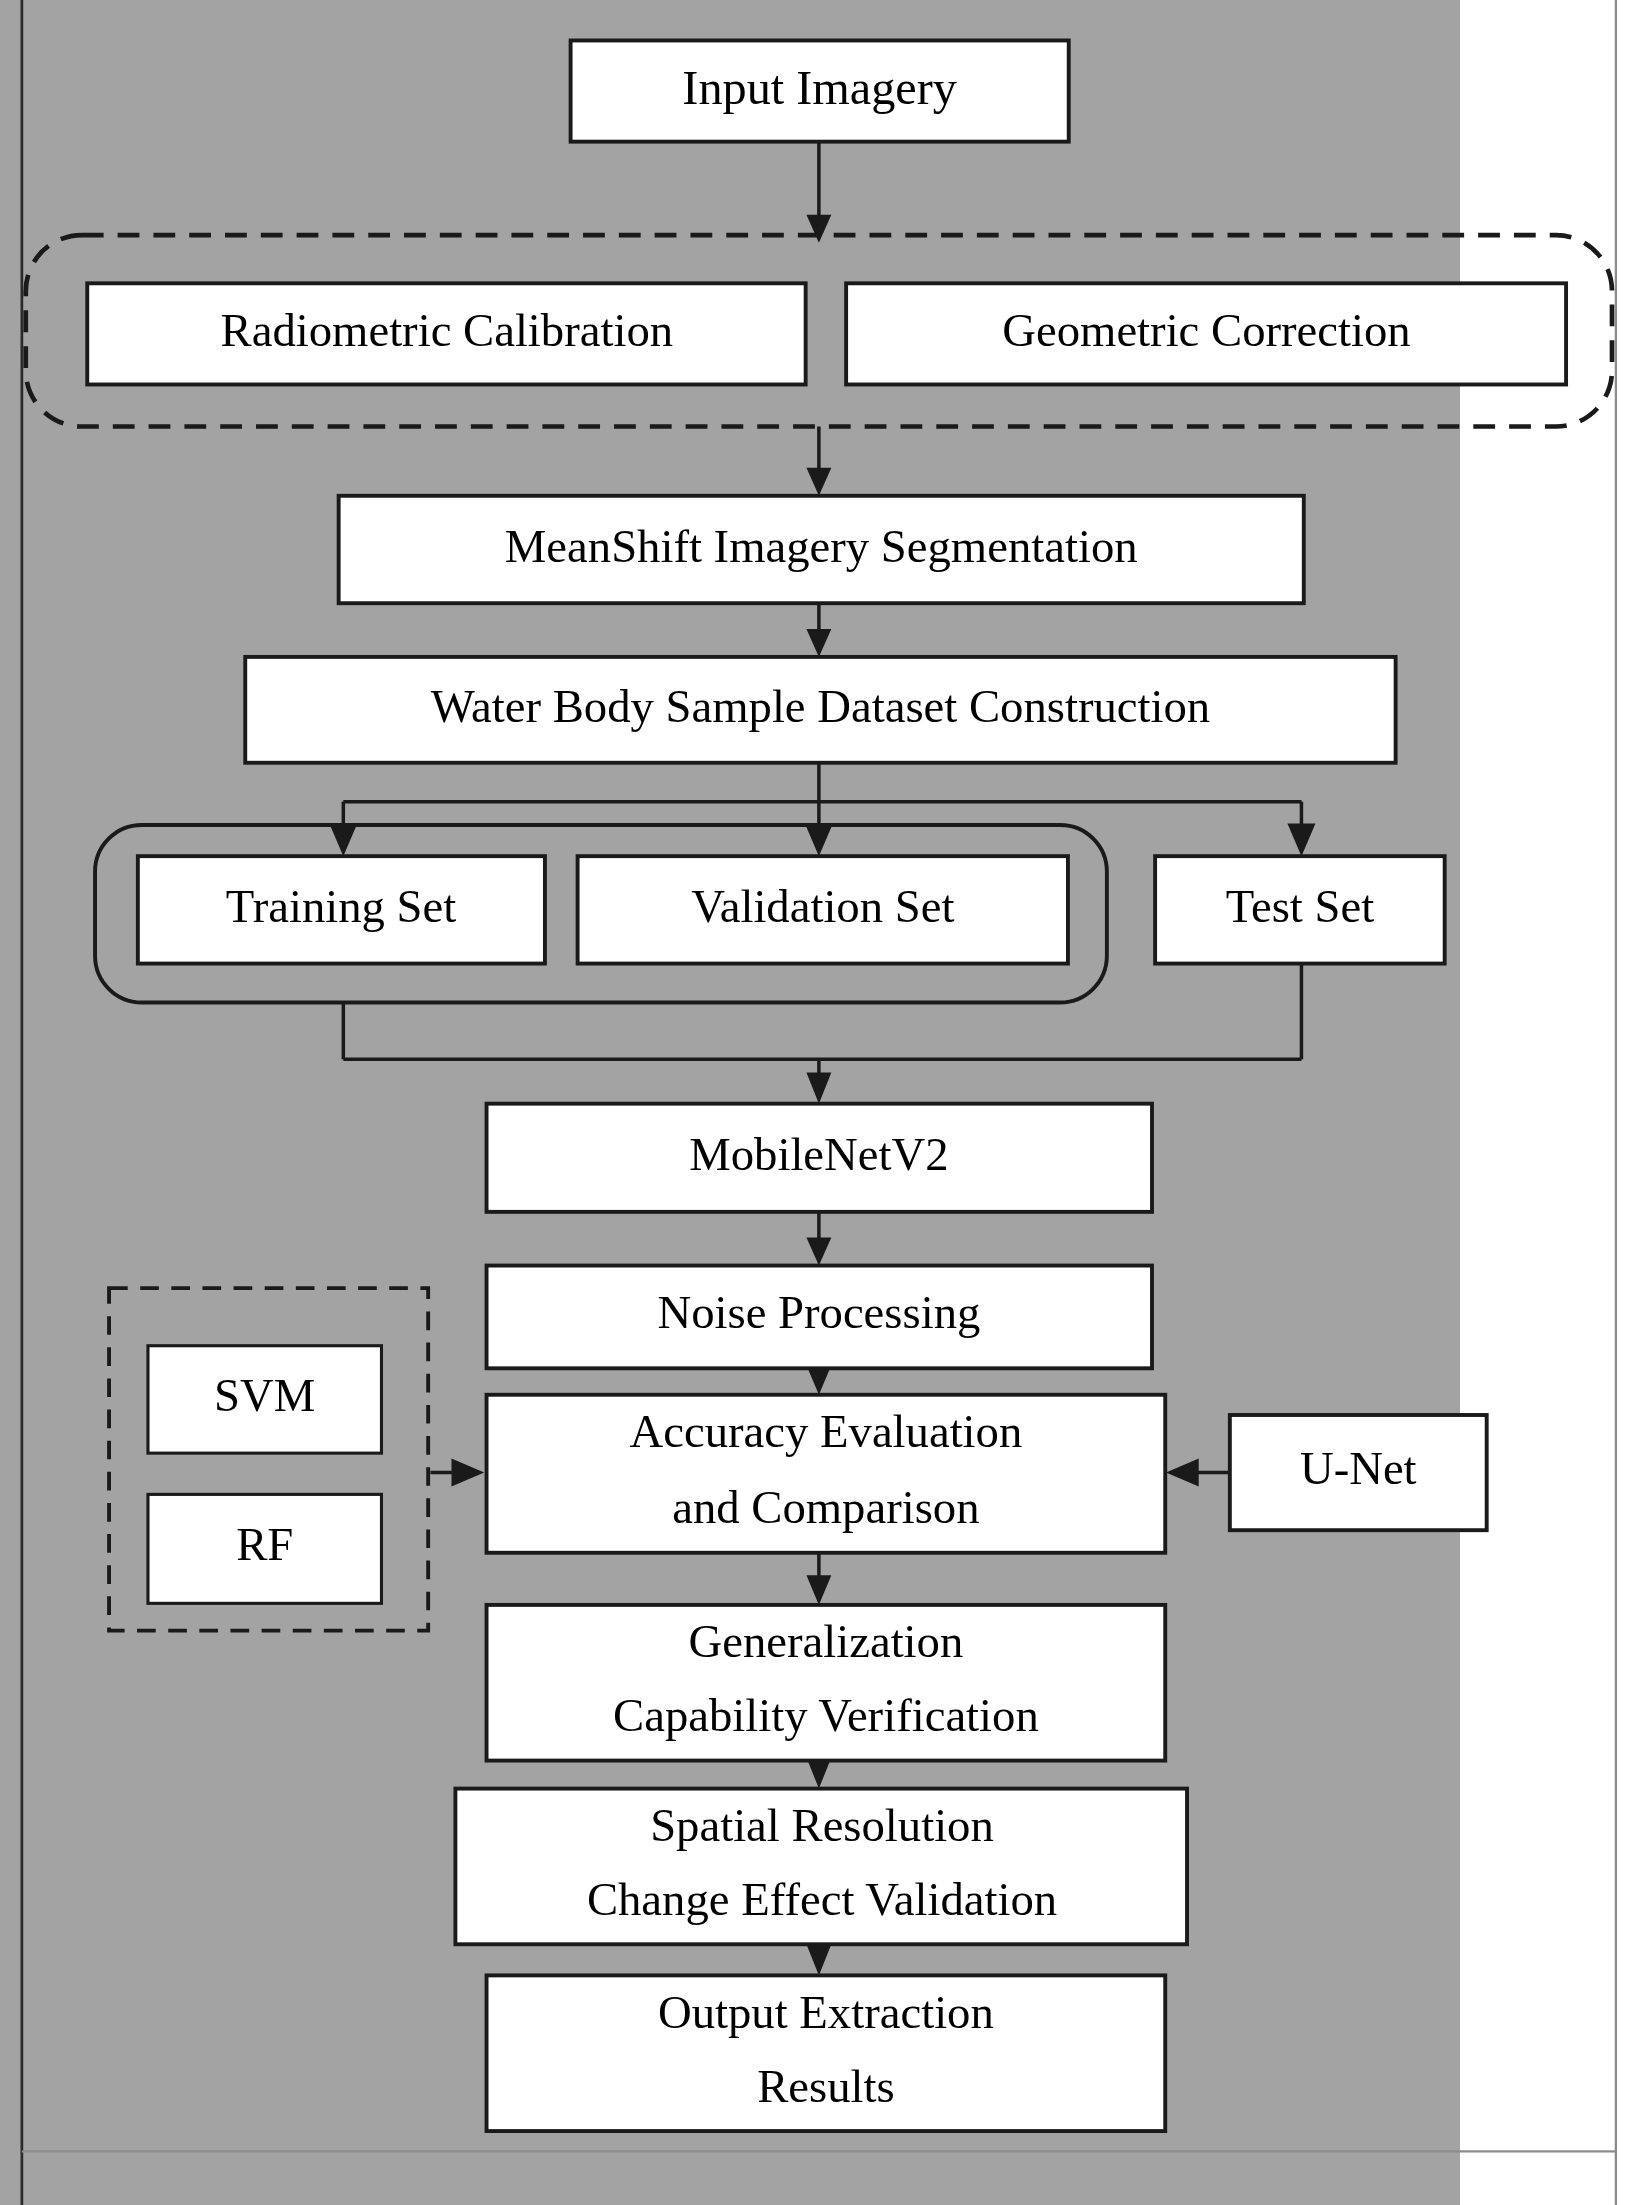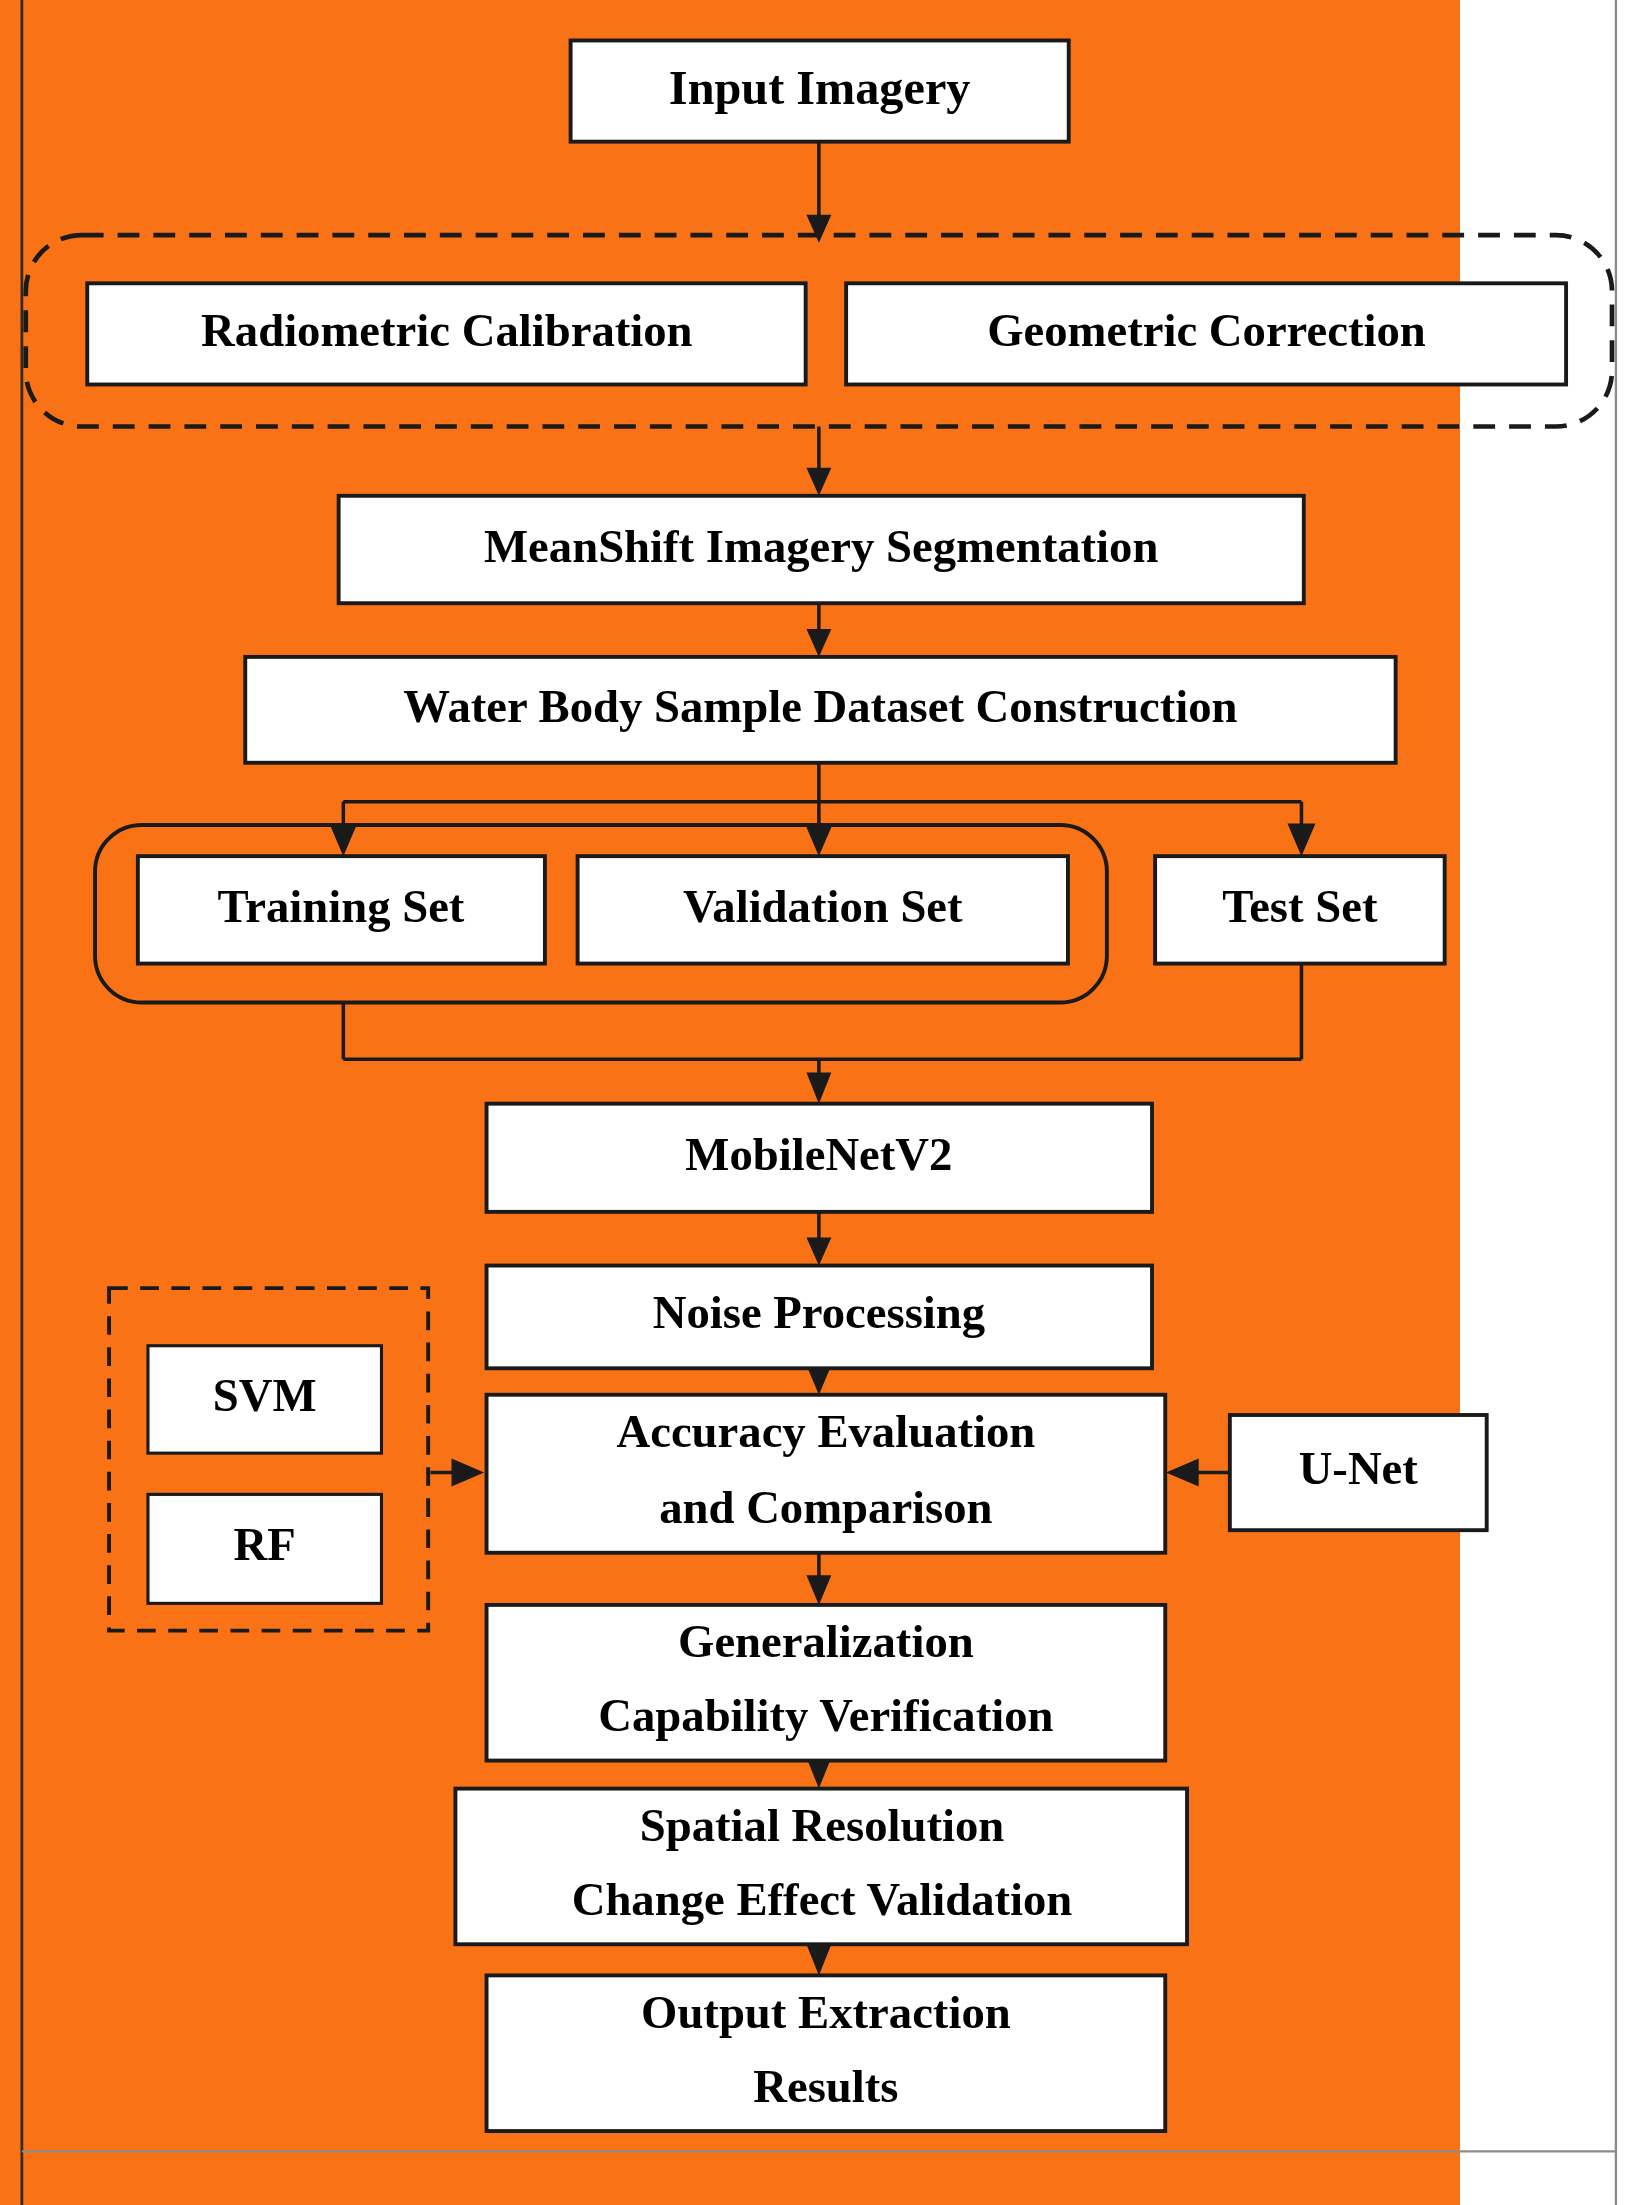--- a/index.html
+++ b/index.html
@@ -10,22 +10,21 @@
   body {
     width: 1644px;
     height: 2205px;
     font-family: "Liberation Serif", "DejaVu Serif", serif;
     overflow: hidden;
   }
   #diagram-root {
     position: relative;
     width: 1460px;
     height: 2205px;
-    background: #f97316;
-    font-weight: bold;
+    background: #a3a3a3;
   }
   svg#flow {
     position: absolute;
     top: 0;
     left: 0;
     width: 1644px;
     height: 2205px;
     display: block;
   }
   .node-rect {

